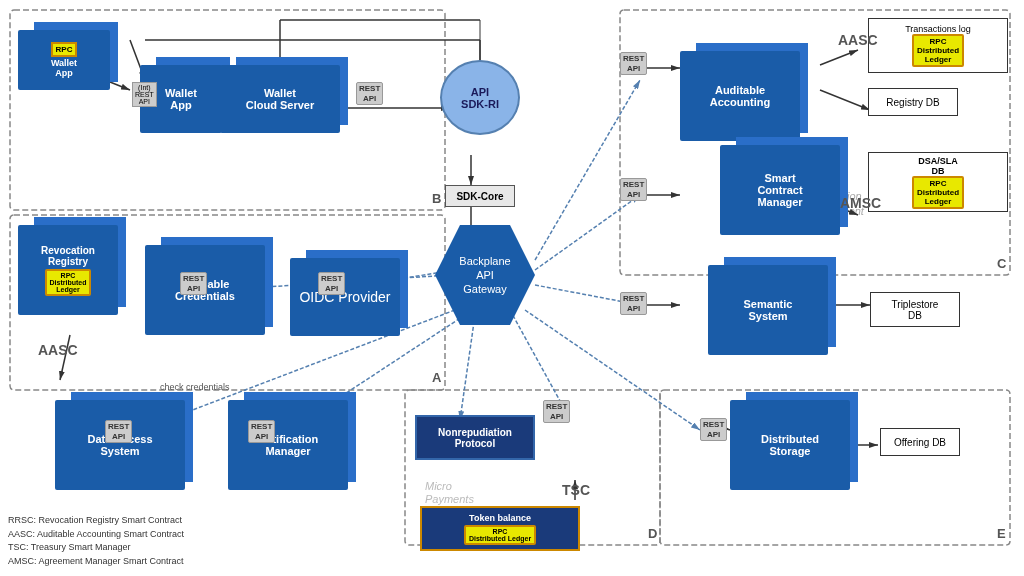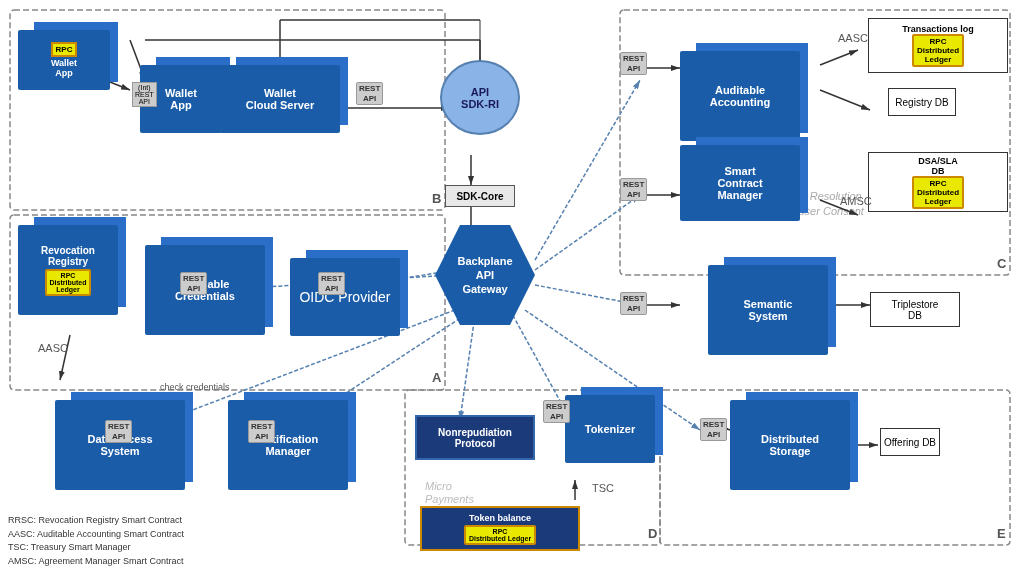--- a/index.html
+++ b/index.html
@@ -160,23 +160,24 @@
       background: #ddd;
       border: 1px solid #999;
       padding: 1px 2px;
       z-index: 6;
       text-align: center;
     }
 
     
     .arrow-label {
       position: absolute;
-      font-size: 11px;
+      font-size: 14px;
       color: #555;
       z-index: 6;
+      font-weight: bold;
     }
 
     
     .token-balance {
       position: absolute;
       background: #1a3a7a;
       border: 2px solid #cc8800;
       color: #fff;
       font-size: 10px;
       font-weight: bold;
@@ -327,48 +328,48 @@
 
   <div class="oval-component" style="left:440px; top:60px; width:80px; height:75px; font-size:11px;">
     <span>API<br>SDK-RI</span>
   </div>
 
   <div class="sdk-box" style="left:445px; top:185px; width:70px; height:22px;">
     <span>SDK-Core</span>
   </div>
 
   <div class="hexagon-component" style="left:435px; top:225px; width:100px; height:100px;">
-    <div class="hexagon-inner" style="width:100px; height:100px; font-size:11px; font-weight:bold; line-height:1.3;">
+    <div class="hexagon-inner" style="width:100px; height:100px; font-size:11px; font-weight:normal; line-height:1.3;">
       <span>Backplane<br>API<br>Gateway</span>
     </div>
   </div>
 
   <div class="rest-badge" style="left:620px; top:52px;">REST<br>API</div>
 
   <div class="cube-component" style="left:680px; top:25px; width:130px; height:100px;margin-top:26px;">
     <div class="cube-body" style="width:120px; height:90px; font-size:11px; font-weight:bold;">
       <span>Auditable<br>Accounting</span>
     </div>
   </div>
 
   <div class="arrow-label" style="left:838px; top:32px;">AASC</div>
 
   <div class="box-component" style="left:868px; top:18px; width:140px; height:55px; flex-direction:column;">
-    <div style="font-size:9px;font-weight:bold;">Transactions log</div>
+    <div style="font-size:9px;font-weight:normal;">Transactions log</div>
     <div class="rpc-badge">RPC<br>Distributed<br>Ledger</div>
   </div>
 
-  <div class="box-component" style="left:888px; top:88px; width:68px; height:28px;">
+  <div class="box-component" style="left:868px; top:88px; width:90px; height:28px;">
     <span>Registry DB</span>
   </div>
 
   <div class="rest-badge" style="left:620px; top:178px;">REST<br>API</div>
 
   <div class="cube-component" style="left:680px; top:145px; width:130px; height:100px;">
-    <div class="cube-body" style="width:120px; height:76px; font-size:11px; font-weight:bold;">
+    <div class="cube-body" style="width:120px; height:90px; font-size:11px; font-weight:bold;margin-left:40px;">
       <span>Smart<br>Contract<br>Manager</span>
     </div>
   </div>
 
   <div class="arrow-label" style="left:840px; top:195px;">AMSC</div>
 
   <div class="box-component" style="left:868px; top:152px; width:140px; height:60px; flex-direction:column;">
     <div style="font-size:9px;font-weight:bold;">DSA/SLA<br>DB</div>
     <div class="rpc-badge">RPC<br>Distributed<br>Ledger</div>
   </div>
@@ -421,48 +422,43 @@
   <div class="rest-badge" style="left:248px; top:420px;">REST<br>API</div>
 
   <div class="cube-component" style="left:228px; top:400px; width:130px; height:100px;">
     <div class="cube-body" style="width:120px; height:90px; font-size:11px; font-weight:bold;">
       <span>Notification<br>Manager</span>
     </div>
   </div>
 
   <div class="rest-badge" style="left:543px; top:400px;">REST<br>API</div>
 
-  <div class="cube-component" style="left:565px; top:395px; width:100px; height:75px;">
-    <div class="cube-body" style="width:90px; height:68px; font-size:11px; font-weight:bold;">
-      <span>Tokenizer</span>
-    </div>
-  </div>
 
   <div class="box-component" style="left:415px; top:415px; width:120px; height:45px; background:#1a3a7a; color:#fff; border:2px solid #3366aa; font-size:10px; font-weight:bold; text-align:center;">
     <span>Nonrepudiation<br>Protocol</span>
   </div>
 
   <div class="rest-badge" style="left:700px; top:418px;">REST<br>API</div>
 
   <div class="cube-component" style="left:730px; top:400px; width:130px; height:100px;">
     <div class="cube-body" style="width:120px; height:90px; font-size:11px; font-weight:bold;">
       <span>Distributed<br>Storage</span>
     </div>
   </div>
 
-  <div class="box-component" style="left:880px; top:428px; width:60px; height:28px;">
+  <div class="box-component" style="left:880px; top:428px; width:80px; height:28px;">
     <span>Offering DB</span>
   </div>
 
   <div class="token-balance" style="left:420px; top:506px; width:160px; height:45px; display:flex; align-items:center; justify-content:center; flex-direction:column; z-index:5;">
     <div style="font-size:9px;">Token balance</div>
     <div class="rpc-badge" style="margin-top:2px;font-size:7px;">RPC<br>Distributed Ledger</div>
   </div>
 
-  <div class="arrow-label" style="left:592px; top:482px;">TSC</div>
+  <div class="arrow-label" style="left:562px; top:482px;">TSC</div>
 
   <div class="rest-badge" style="left:105px; top:420px;">REST<br>API</div>
 
   <div class="footnotes">
     <div>RRSC: Revocation Registry Smart Contract</div>
     <div>AASC: Auditable Accounting Smart Contract</div>
     <div>TSC: Treasury Smart Manager</div>
     <div>AMSC: Agreement Manager Smart Contract</div>
   </div>
 

